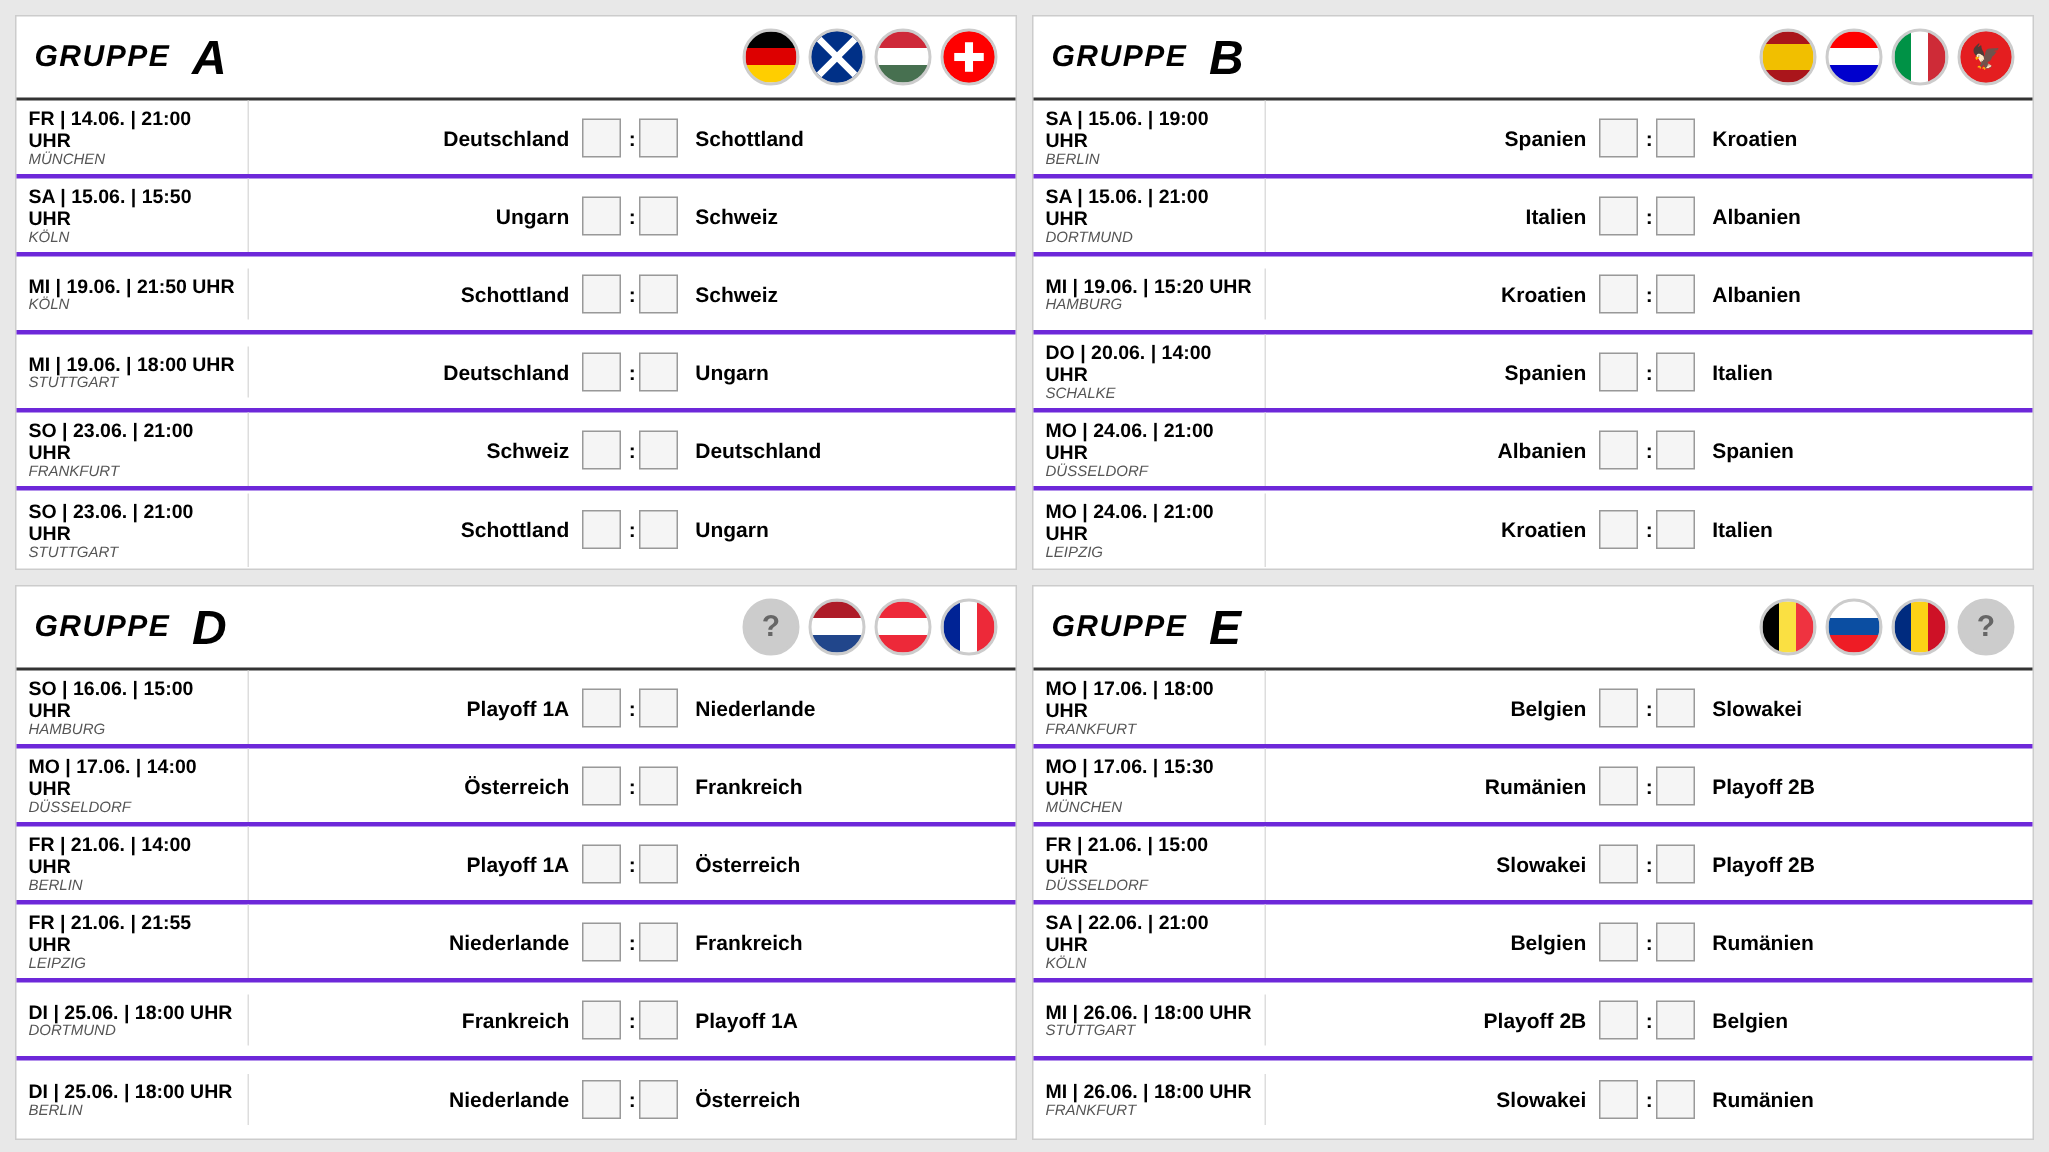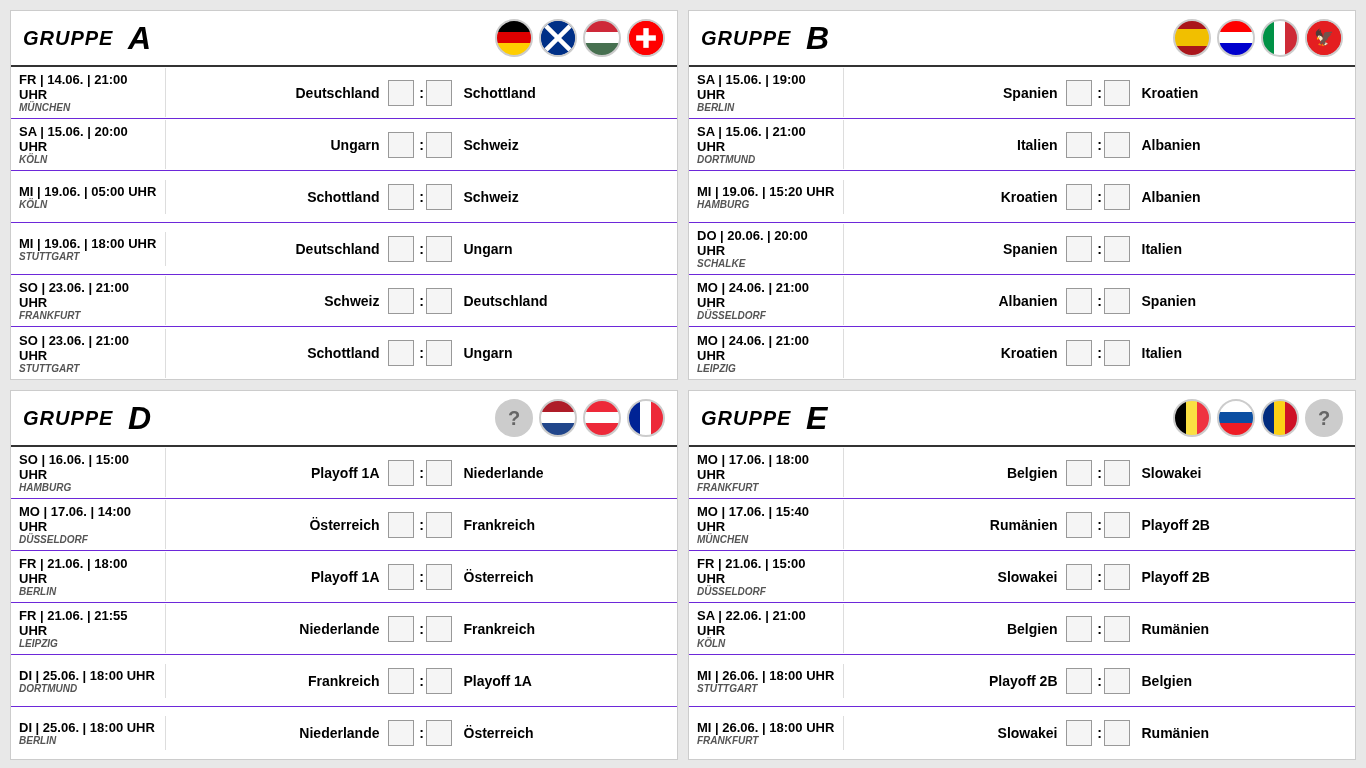--- a/index.html
+++ b/index.html
@@ -53,38 +53,37 @@
       overflow: hidden;
       display: flex;
       align-items: center;
       justify-content: center;
       font-size: 22px;
     }
     .match-row {
       display: grid;
       grid-template-columns: 155px 1fr 30px 8px 30px 1fr;
       align-items: center;
-      border-bottom: 1px solid #6d28d9;
+      border-bottom: 3px solid #6d28d9;
       min-height: 52px;
     }
     .match-row:last-child { border-bottom: none; }
     .date-cell {
       padding: 4px 8px;
       border-right: 1px solid #ddd;
     }
     .date-main {
       font-weight: bold;
       font-size: 13px;
     }
     .date-sub {
       font-size: 10px;
       color: #555;
       font-style: italic;
       text-transform: uppercase;
-      font-weight: bold;
     }
     .team-left {
       font-weight: bold;
       font-size: 14px;
       text-align: right;
       padding-right: 8px;
     }
     .score-box {
       width: 26px;
       height: 26px;
@@ -150,32 +149,32 @@
         <div class="date-sub">MÜNCHEN</div>
       </div>
       <div class="team-left">Deutschland</div>
       <div class="score-box"></div>
       <div class="colon">:</div>
       <div class="score-box"></div>
       <div class="team-right">Schottland</div>
     </div>
     <div class="match-row">
       <div class="date-cell">
-        <div class="date-main">SA | 15.06. | 20:00 UHR</div>
+        <div class="date-main">SA | 15.06. | 15:50 UHR</div>
         <div class="date-sub">KÖLN</div>
       </div>
       <div class="team-left">Ungarn</div>
       <div class="score-box"></div>
       <div class="colon">:</div>
       <div class="score-box"></div>
       <div class="team-right">Schweiz</div>
     </div>
     <div class="match-row">
       <div class="date-cell">
-        <div class="date-main">MI | 19.06. | 05:00 UHR</div>
+        <div class="date-main">MI | 19.06. | 21:50 UHR</div>
         <div class="date-sub">KÖLN</div>
       </div>
       <div class="team-left">Schottland</div>
       <div class="score-box"></div>
       <div class="colon">:</div>
       <div class="score-box"></div>
       <div class="team-right">Schweiz</div>
     </div>
     <div class="match-row">
       <div class="date-cell">
@@ -254,21 +253,21 @@
         <div class="date-sub">HAMBURG</div>
       </div>
       <div class="team-left">Kroatien</div>
       <div class="score-box"></div>
       <div class="colon">:</div>
       <div class="score-box"></div>
       <div class="team-right">Albanien</div>
     </div>
     <div class="match-row">
       <div class="date-cell">
-        <div class="date-main">DO | 20.06. | 20:00 UHR</div>
+        <div class="date-main">DO | 20.06. | 14:00 UHR</div>
         <div class="date-sub">SCHALKE</div>
       </div>
       <div class="team-left">Spanien</div>
       <div class="score-box"></div>
       <div class="colon">:</div>
       <div class="score-box"></div>
       <div class="team-right">Italien</div>
     </div>
     <div class="match-row">
       <div class="date-cell">
@@ -322,21 +321,21 @@
         <div class="date-sub">DÜSSELDORF</div>
       </div>
       <div class="team-left">Österreich</div>
       <div class="score-box"></div>
       <div class="colon">:</div>
       <div class="score-box"></div>
       <div class="team-right">Frankreich</div>
     </div>
     <div class="match-row">
       <div class="date-cell">
-        <div class="date-main">FR | 21.06. | 18:00 UHR</div>
+        <div class="date-main">FR | 21.06. | 14:00 UHR</div>
         <div class="date-sub">BERLIN</div>
       </div>
       <div class="team-left">Playoff 1A</div>
       <div class="score-box"></div>
       <div class="colon">:</div>
       <div class="score-box"></div>
       <div class="team-right">Österreich</div>
     </div>
     <div class="match-row">
       <div class="date-cell">
@@ -390,21 +389,21 @@
         <div class="date-sub">FRANKFURT</div>
       </div>
       <div class="team-left">Belgien</div>
       <div class="score-box"></div>
       <div class="colon">:</div>
       <div class="score-box"></div>
       <div class="team-right">Slowakei</div>
     </div>
     <div class="match-row">
       <div class="date-cell">
-        <div class="date-main">MO | 17.06. | 15:40 UHR</div>
+        <div class="date-main">MO | 17.06. | 15:30 UHR</div>
         <div class="date-sub">MÜNCHEN</div>
       </div>
       <div class="team-left">Rumänien</div>
       <div class="score-box"></div>
       <div class="colon">:</div>
       <div class="score-box"></div>
       <div class="team-right">Playoff 2B</div>
     </div>
     <div class="match-row">
       <div class="date-cell">

